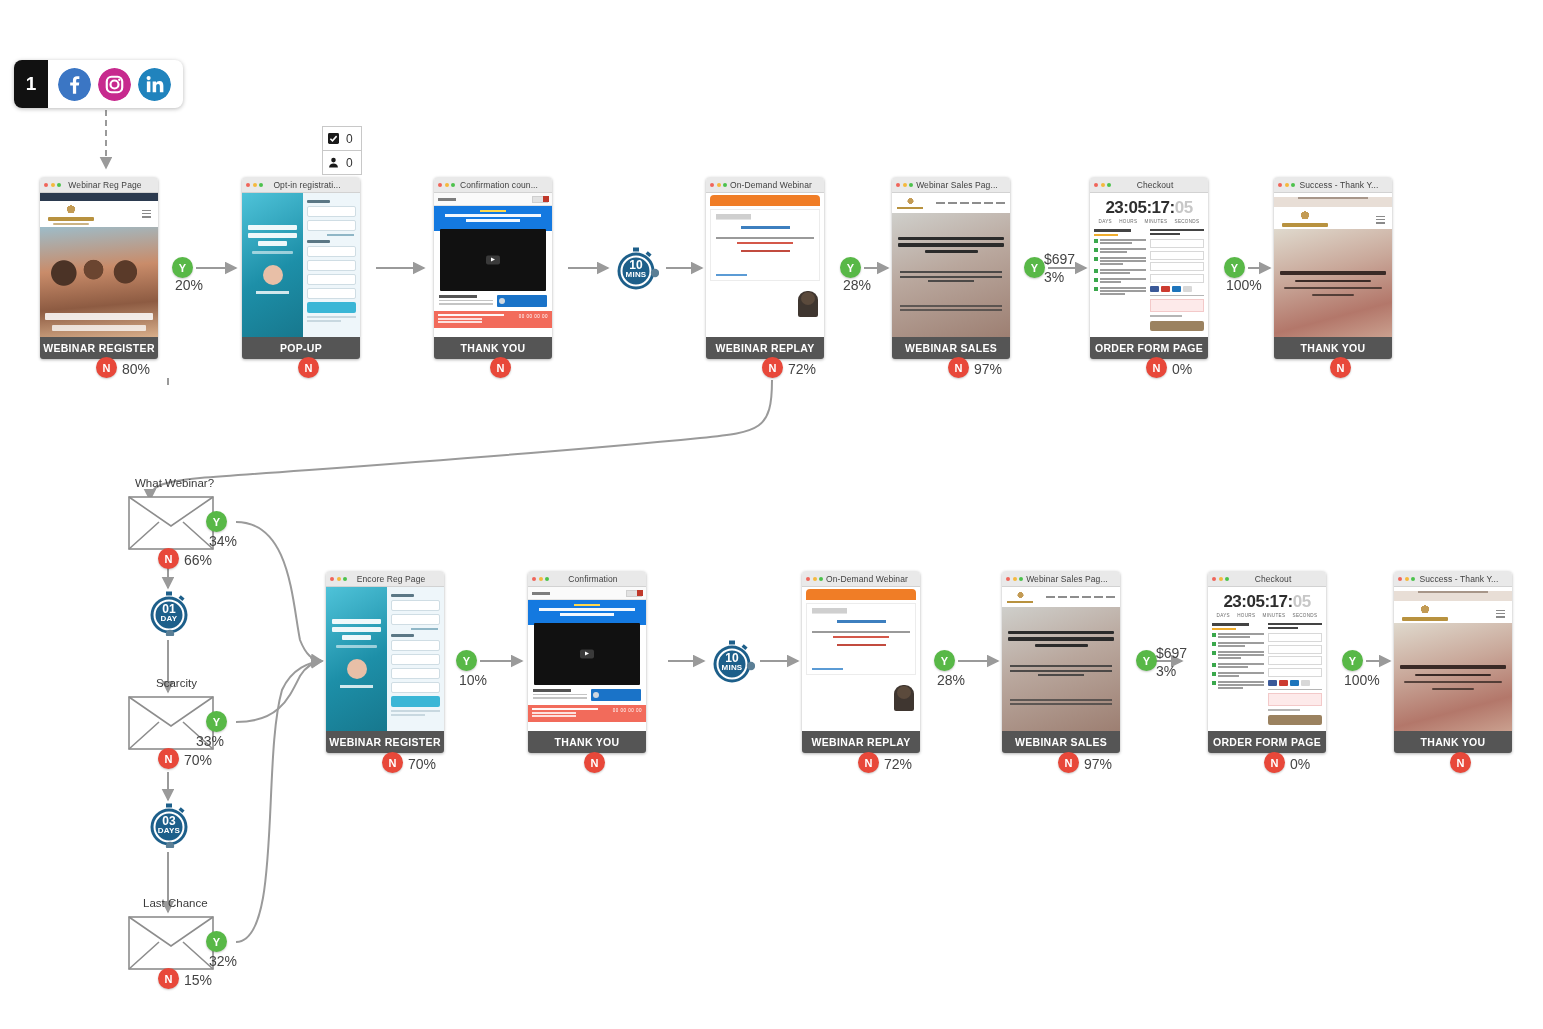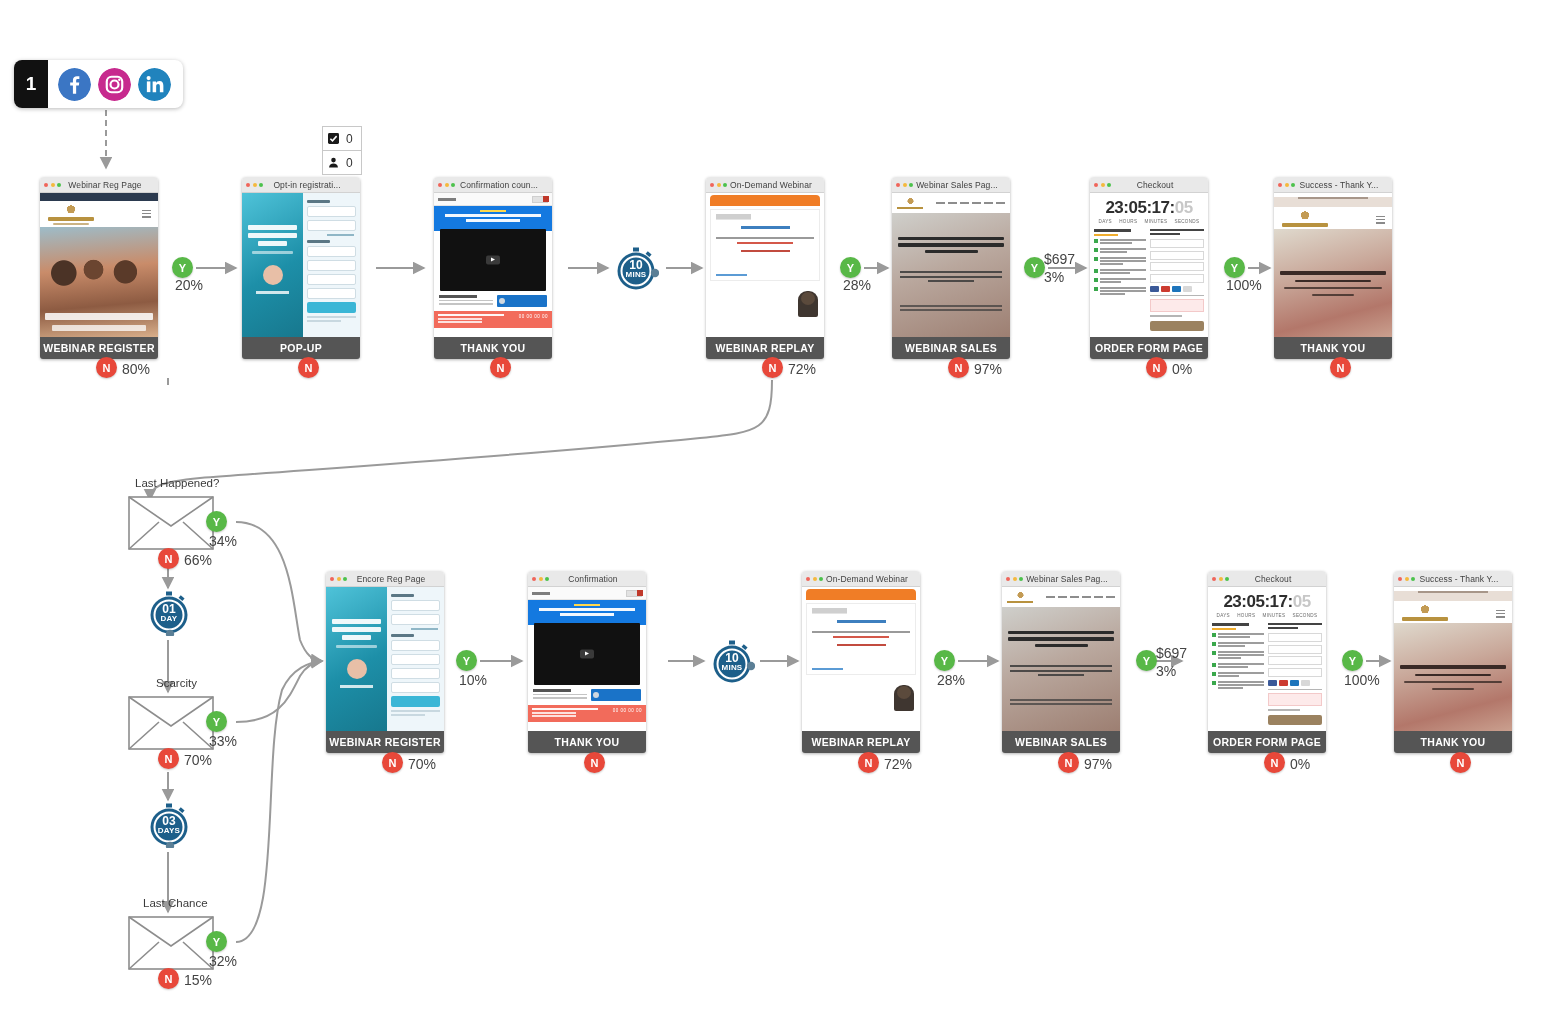--- a/index.html
+++ b/index.html
@@ -692,21 +692,21 @@
             </div>
           </div>
       </div>
     </div>
     <div class="footerbar">THANK YOU</div>
   </div>
   <div class="nbadge" style="left:1330px;top:357px;">
       <span>N</span>
     </div>
 
-  <div class="emlabel" style="left:135px;top:477px;">Last Happened?</div>
+  <div class="emlabel" style="left:135px;top:477px;">What Webinar?</div>
   <div class="email" style="left:128px;top:496px;">
     <svg width="86" height="54" viewBox="0 0 86 54">
       <rect x="1" y="1" width="84" height="52" fill="#fff" stroke="#8d8d8d" stroke-width="1.6"></rect>
       <path d="M1,1 L43,30 L85,1" fill="none" stroke="#8d8d8d" stroke-width="1.6"></path>
       <path d="M1,53 L31,26 M85,53 L55,26" fill="none" stroke="#8d8d8d" stroke-width="1.6"></path>
     </svg>
   </div>
   <div class="ybadge" style="left:206px;top:511px;">
       <span>Y</span>
     </div>
@@ -734,21 +734,21 @@
   <div class="email" style="left:128px;top:696px;">
     <svg width="86" height="54" viewBox="0 0 86 54">
       <rect x="1" y="1" width="84" height="52" fill="#fff" stroke="#8d8d8d" stroke-width="1.6"></rect>
       <path d="M1,1 L43,30 L85,1" fill="none" stroke="#8d8d8d" stroke-width="1.6"></path>
       <path d="M1,53 L31,26 M85,53 L55,26" fill="none" stroke="#8d8d8d" stroke-width="1.6"></path>
     </svg>
   </div>
   <div class="ybadge" style="left:206px;top:711px;">
       <span>Y</span>
     </div>
-  <div class="pct" style="left:209px;top:733px;">33%</div>
+  <div class="pct" style="left:196px;top:733px;">33%</div>
   <div class="nbadge" style="left:158px;top:748px;">
       <span>N</span>
     </div>
   <div class="pct" style="left:184px;top:752px;">70%</div>
 
   <div class="timer" style="left:146px;top:802px;">
     <svg width="46" height="46" viewBox="0 0 46 46">
       <rect x="20" y="1.5" width="6" height="4" fill="#1d5f8a"></rect>
       <rect x="33" y="6" width="5" height="3.4" transform="rotate(40 35 8)" fill="#1d5f8a"></rect>
       <circle cx="23" cy="25" r="18.5" fill="#1d5f8a"></circle>

